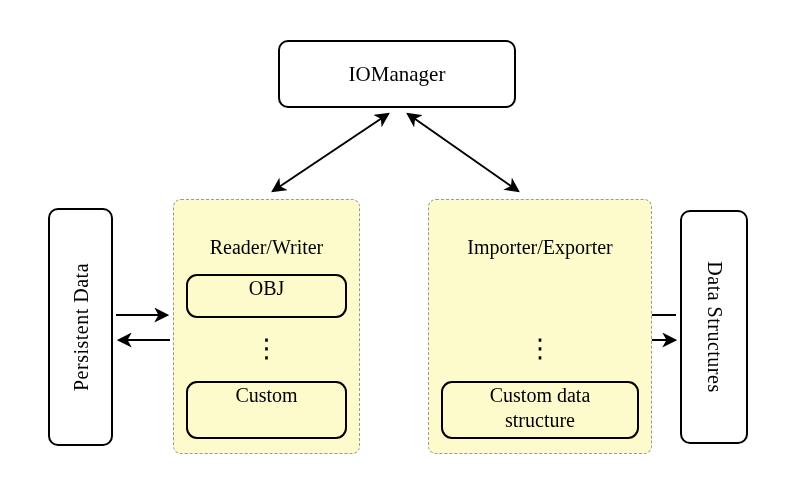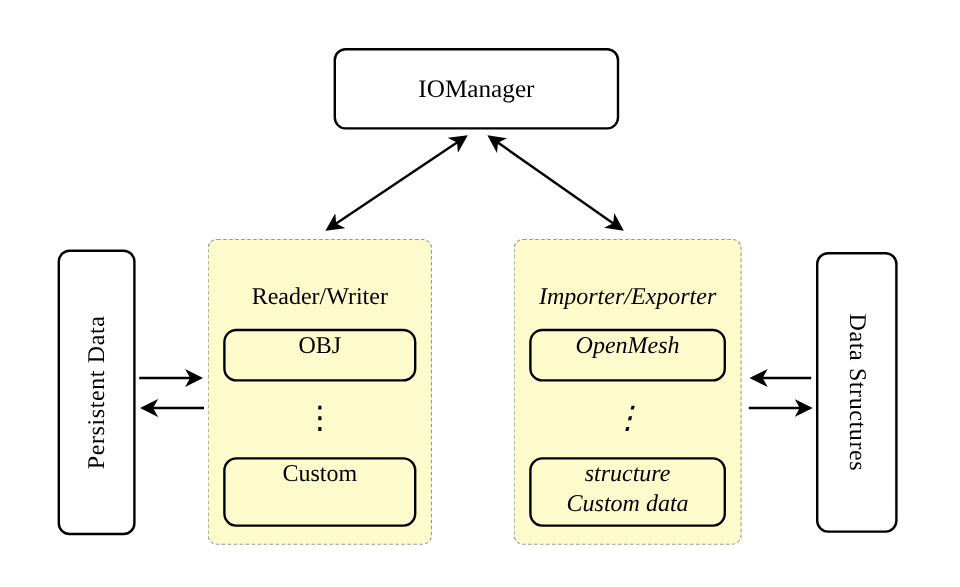--- a/index.html
+++ b/index.html
@@ -34,21 +34,21 @@
   .io-manager { left: 278px; top: 40px; width: 238px; height: 68px; font-size: 21px; }
 
   .group {
     position: absolute;
     top: 199px; height: 255px;
     background: var(--group-fill);
     border: 1.6px dashed var(--group-border);
     border-radius: 8px;
   }
   .group-left  { left: 173px; width: 187px; }
-  .group-right { left: 428px; width: 190px; font-style: italic; }
+  .group-right { left: 428px; width: 224px; }
   .group-title {
     position: absolute; left: 0; right: 0; top: 16px;
     text-align: center; font-size: 20px; white-space: nowrap; margin-top: 20px;
   }
   .inner-node {
     position: absolute;
     background: var(--group-fill);
     border: 2.5px solid var(--stroke);
     border-radius: 11px;
     display: flex; flex-direction: column;
@@ -108,27 +108,24 @@
       <span>OBJ</span>
     </div>
     <div class="dots">⋮</div>
     <div class="inner-node inner-bottom">
       <span>Custom</span>
     </div>
   </div>
 
   <div class="group group-right">
     <div class="group-title">Importer/Exporter</div>
-    <div class="inner-node inner-top">
-      <span>OpenMesh</span>
-    </div>
     <div class="dots">⋮</div>
     <div class="inner-node inner-bottom">
+      <span>Custom data</span>
       <span>structure</span>
-      <span>Custom data</span>
     </div>
   </div>
 
   <div class="side-node side-left">
     <span class="vtext rot-ccw">Persistent Data</span>
   </div>
 
   <div class="side-node side-right">
     <span class="vtext rot-cw">Data Structures</span>
   </div>

